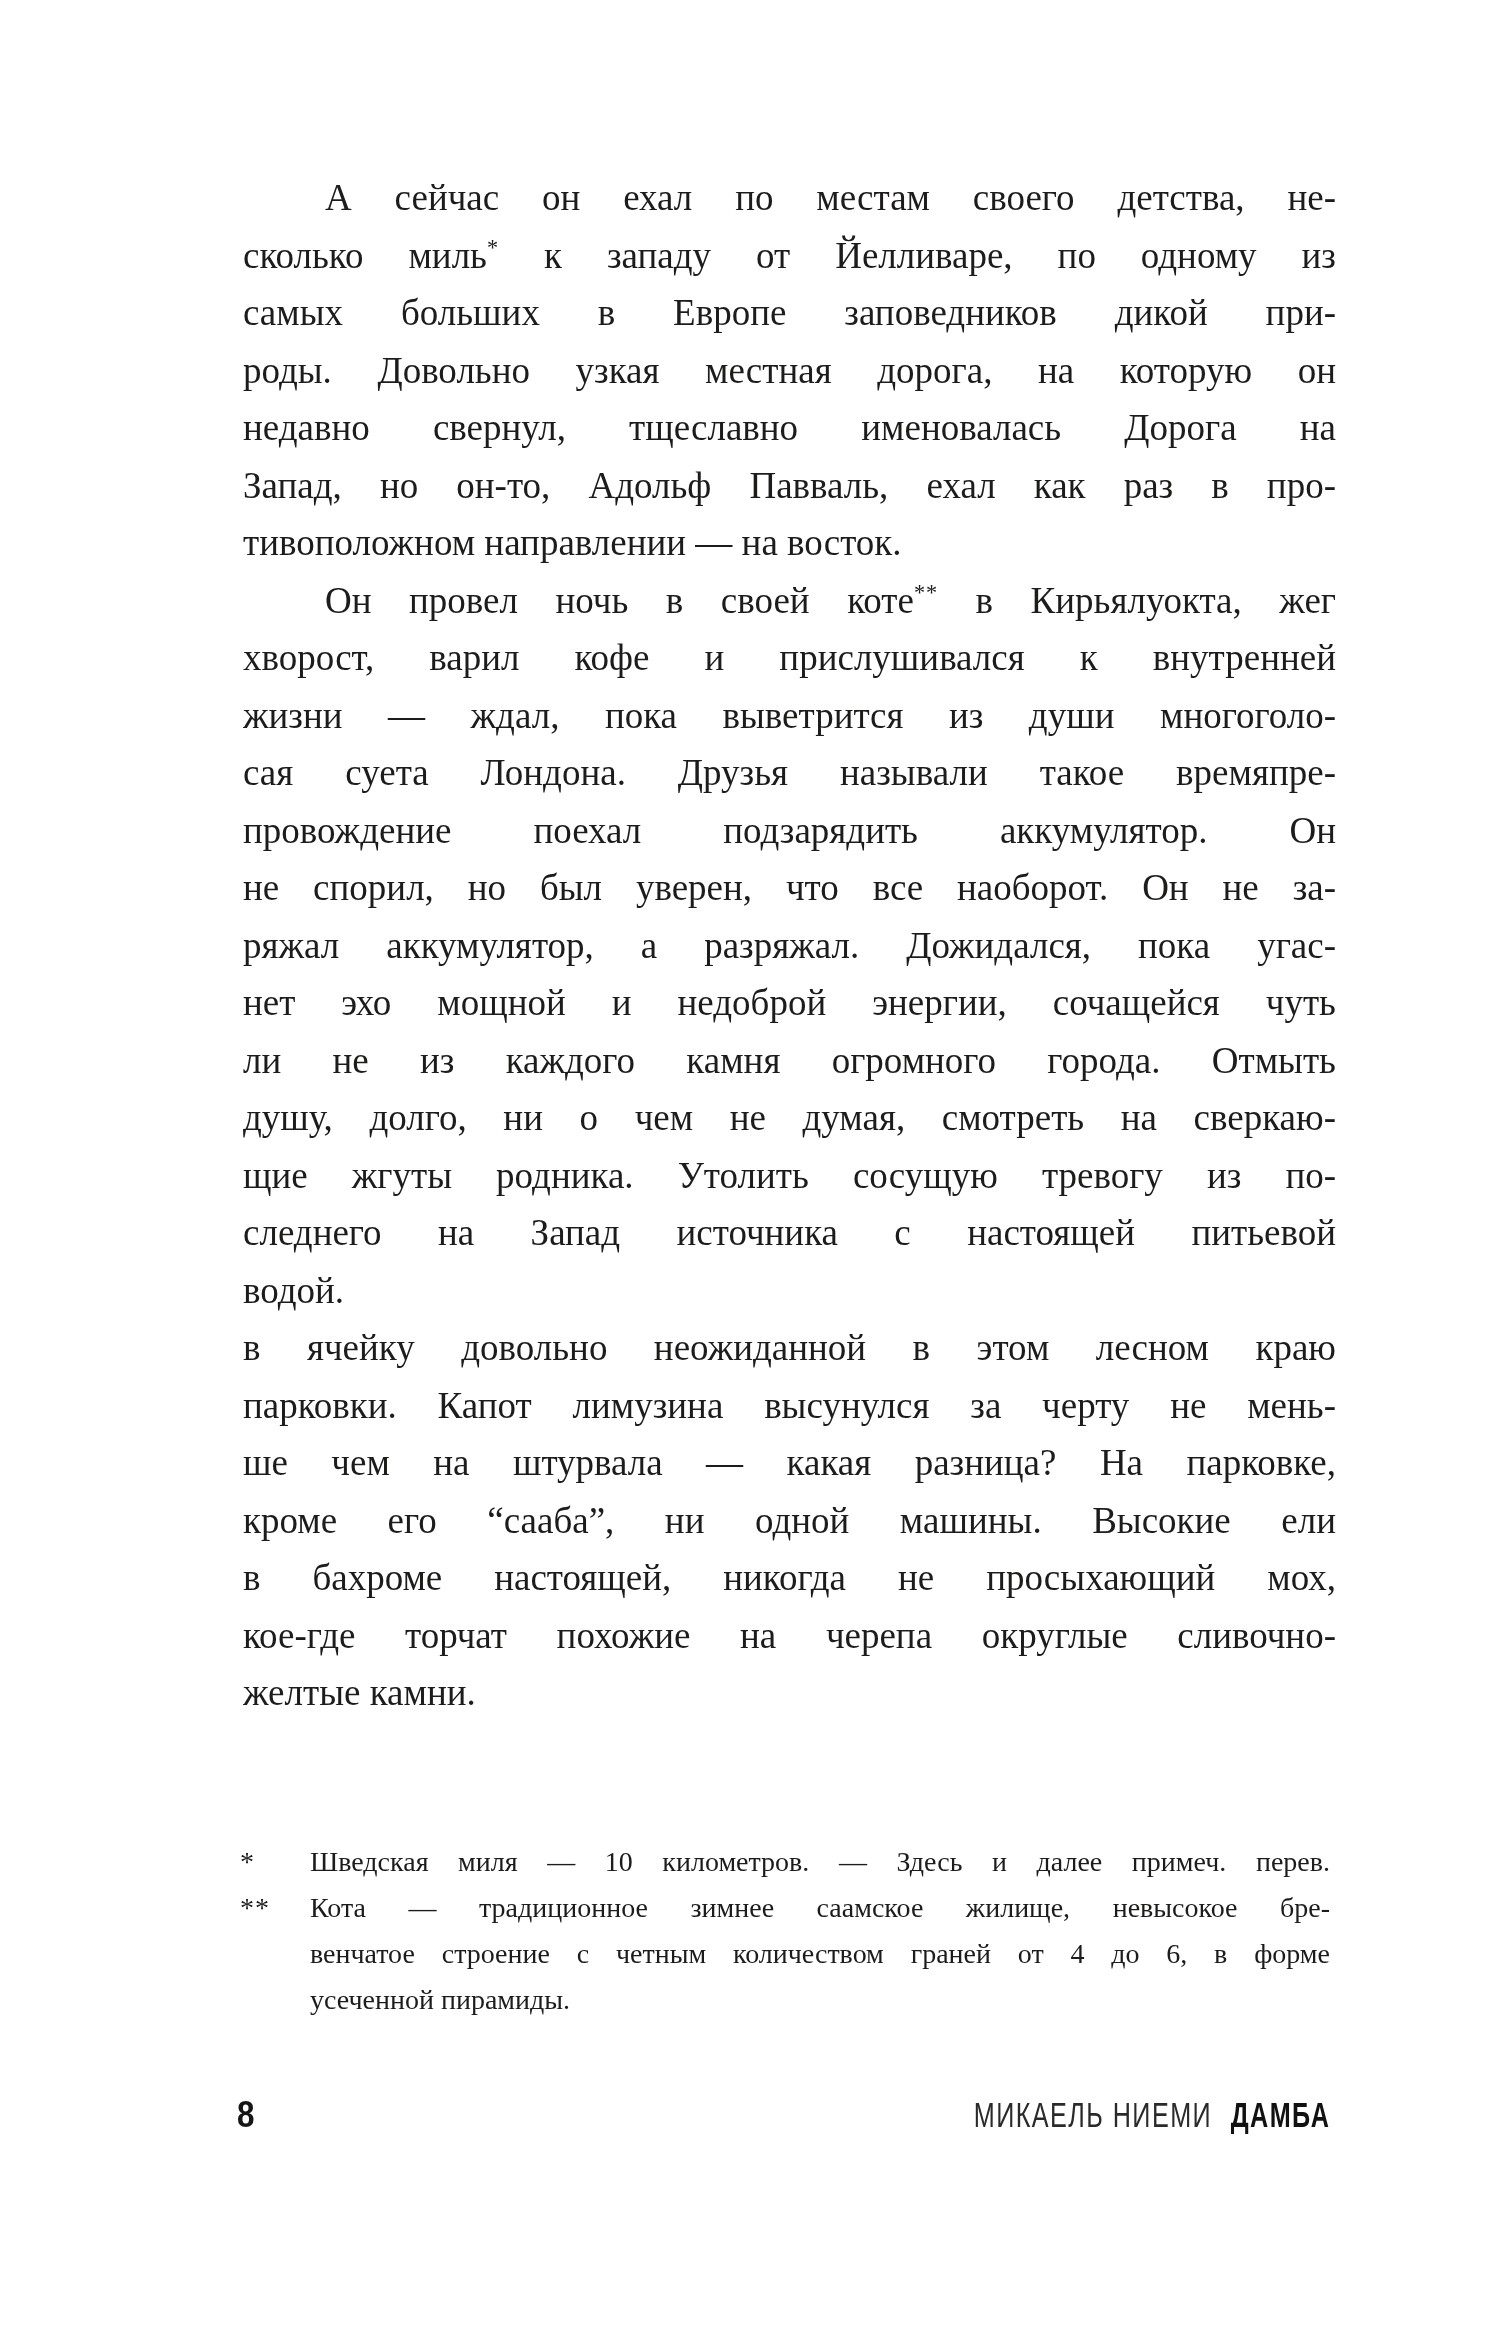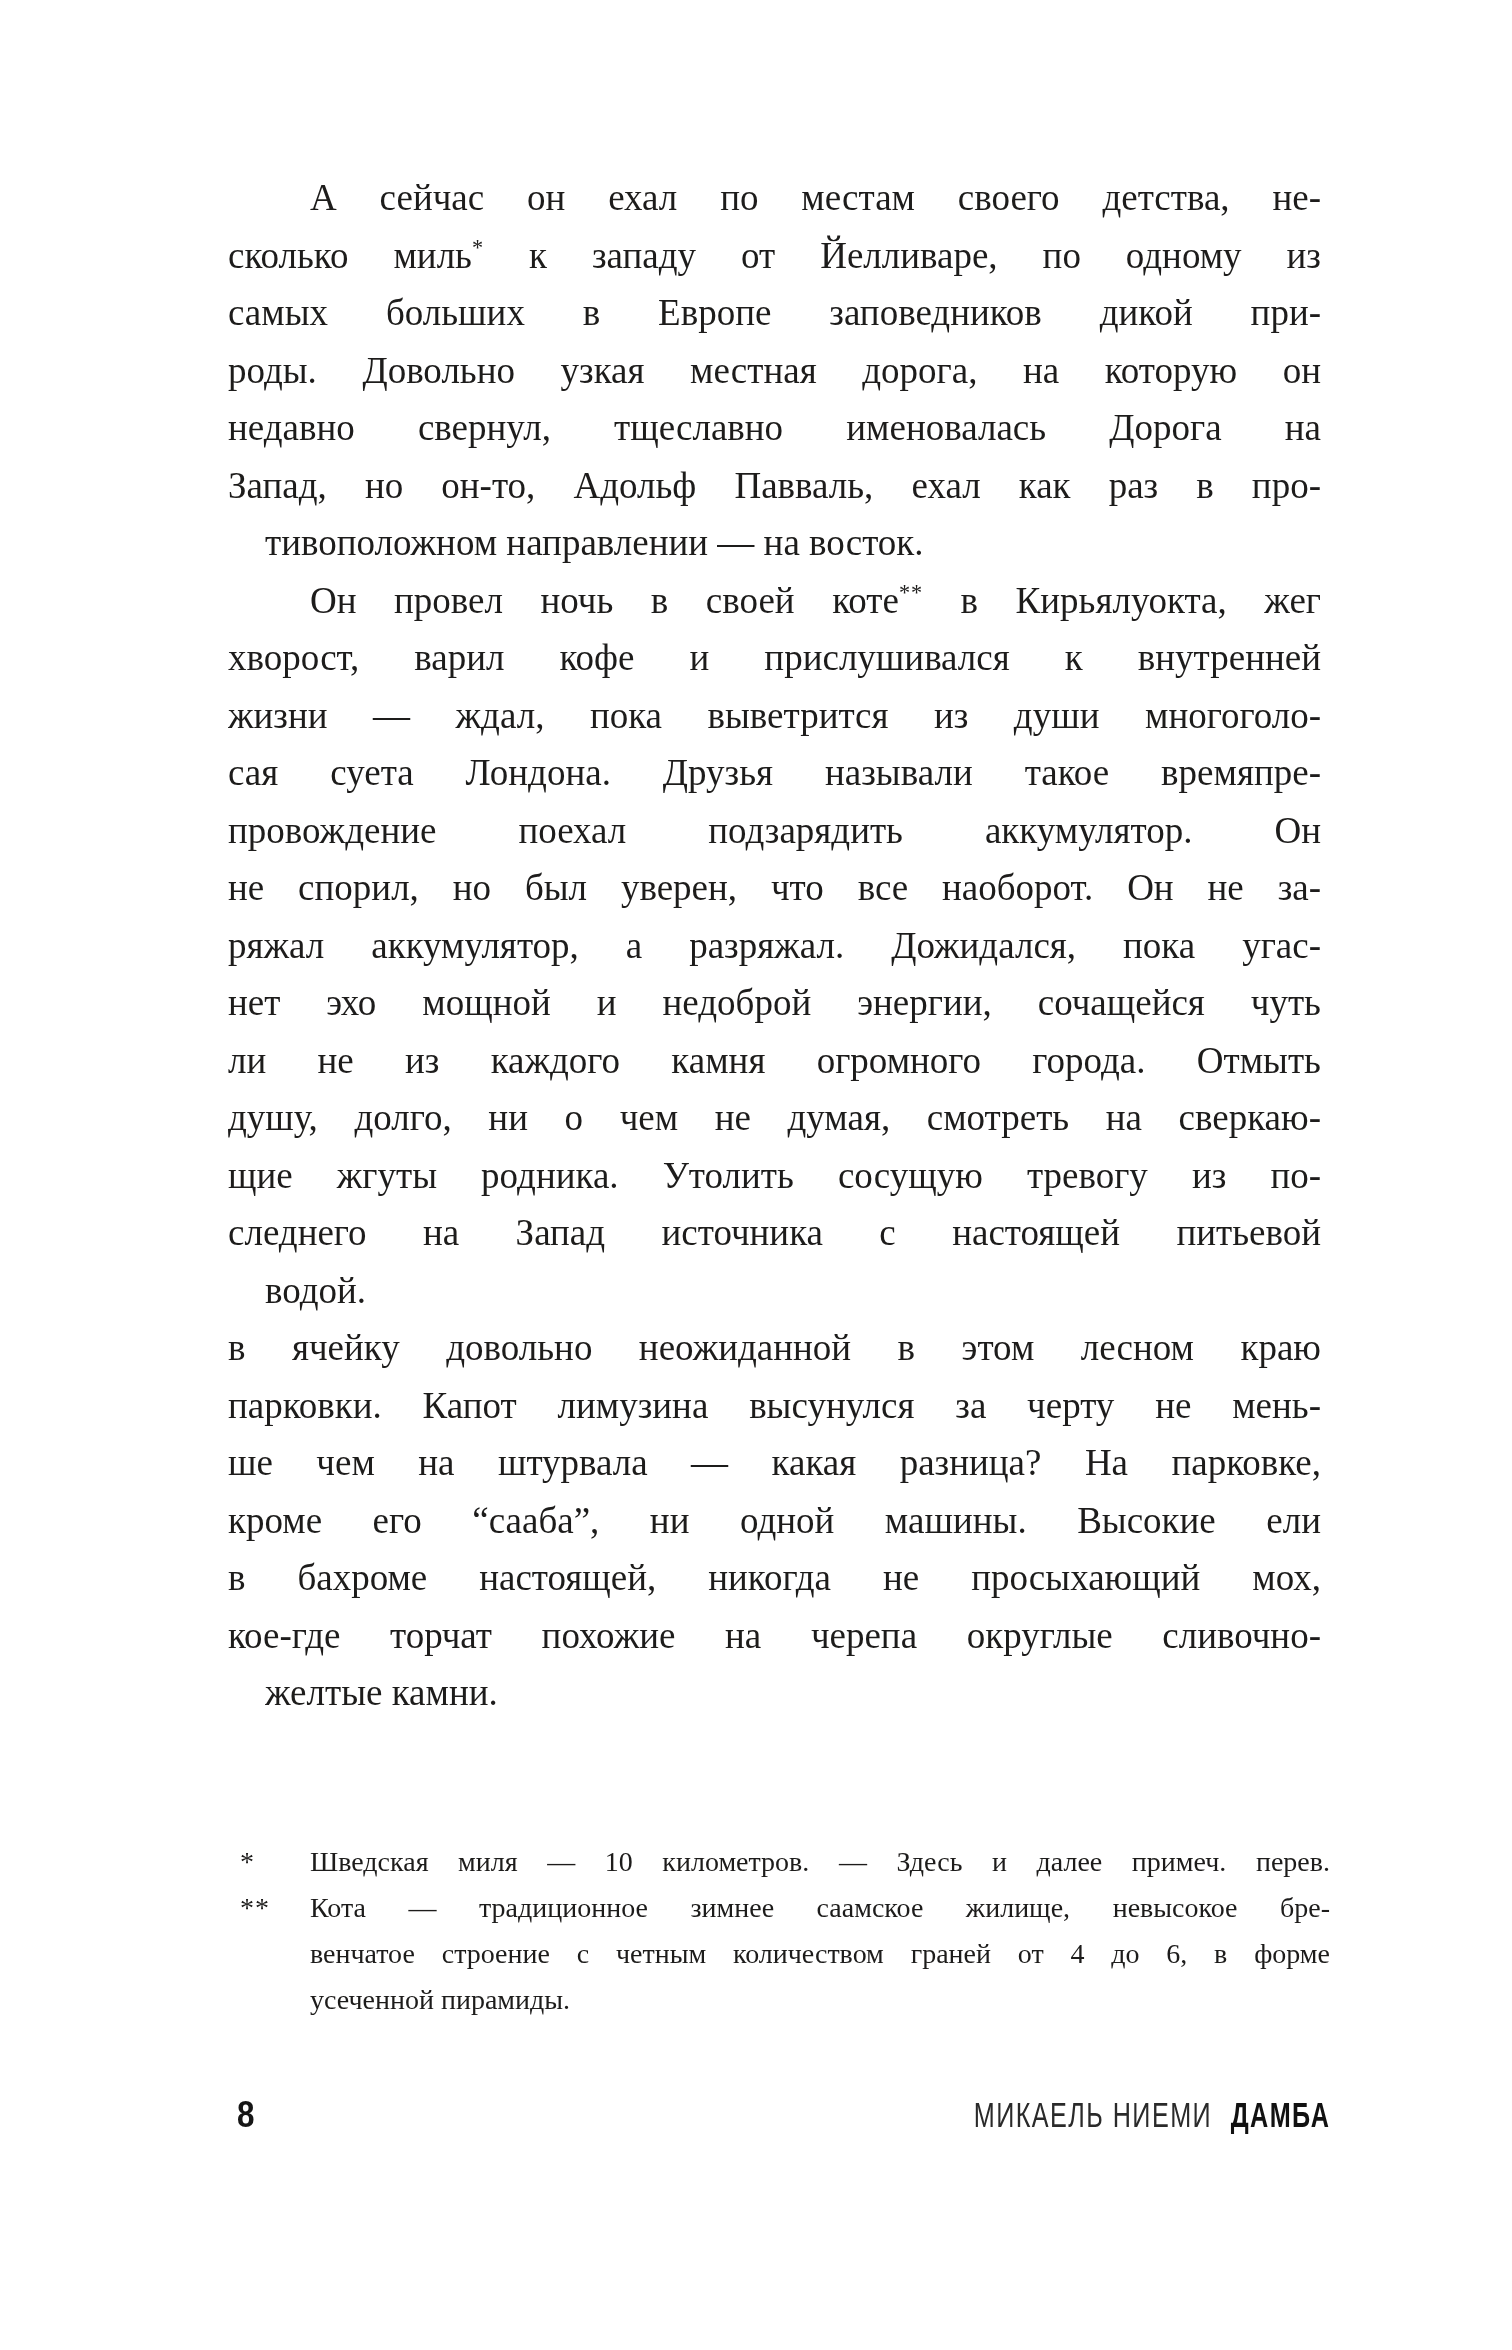--- a/index.html
+++ b/index.html
@@ -3,27 +3,27 @@
 <meta charset="utf-8">
 <style>
   html,body{margin:0;padding:0;}
   body{
     width:1512px;height:2350px;position:relative;
     background:#ffffff;color:#1d1c1b;
     font-family:"Liberation Serif","DejaVu Serif",serif;
   }
   .page{position:absolute;inset:0;}
   
-  .body-text{position:absolute;left:228px;top:169px;width:1093px;}
+  .body-text{position:absolute;left:243px;top:169px;width:1093px;}
   .line{
     font-size:37px;line-height:57.5px;height:57.5px;overflow:hidden;
     text-align:justify;text-align-last:justify;
   }
   .line.first{text-indent:82px;}
-  .line.last{text-align-last:left;margin-left:37px;}
+  .line.last{text-align-last:left;}
   .it{}
   .sp{font-size:60%;vertical-align:super;line-height:0;letter-spacing:1px;}
   
   .footnotes{position:absolute;left:237px;top:1839px;width:1093px;}
   .fn-line{
     position:relative;padding-left:73px;
     font-size:28px;line-height:46px;height:46px;overflow:hidden;
     text-align:justify;text-align-last:justify;
   }
   .fn-line.last{text-align-last:left;}

